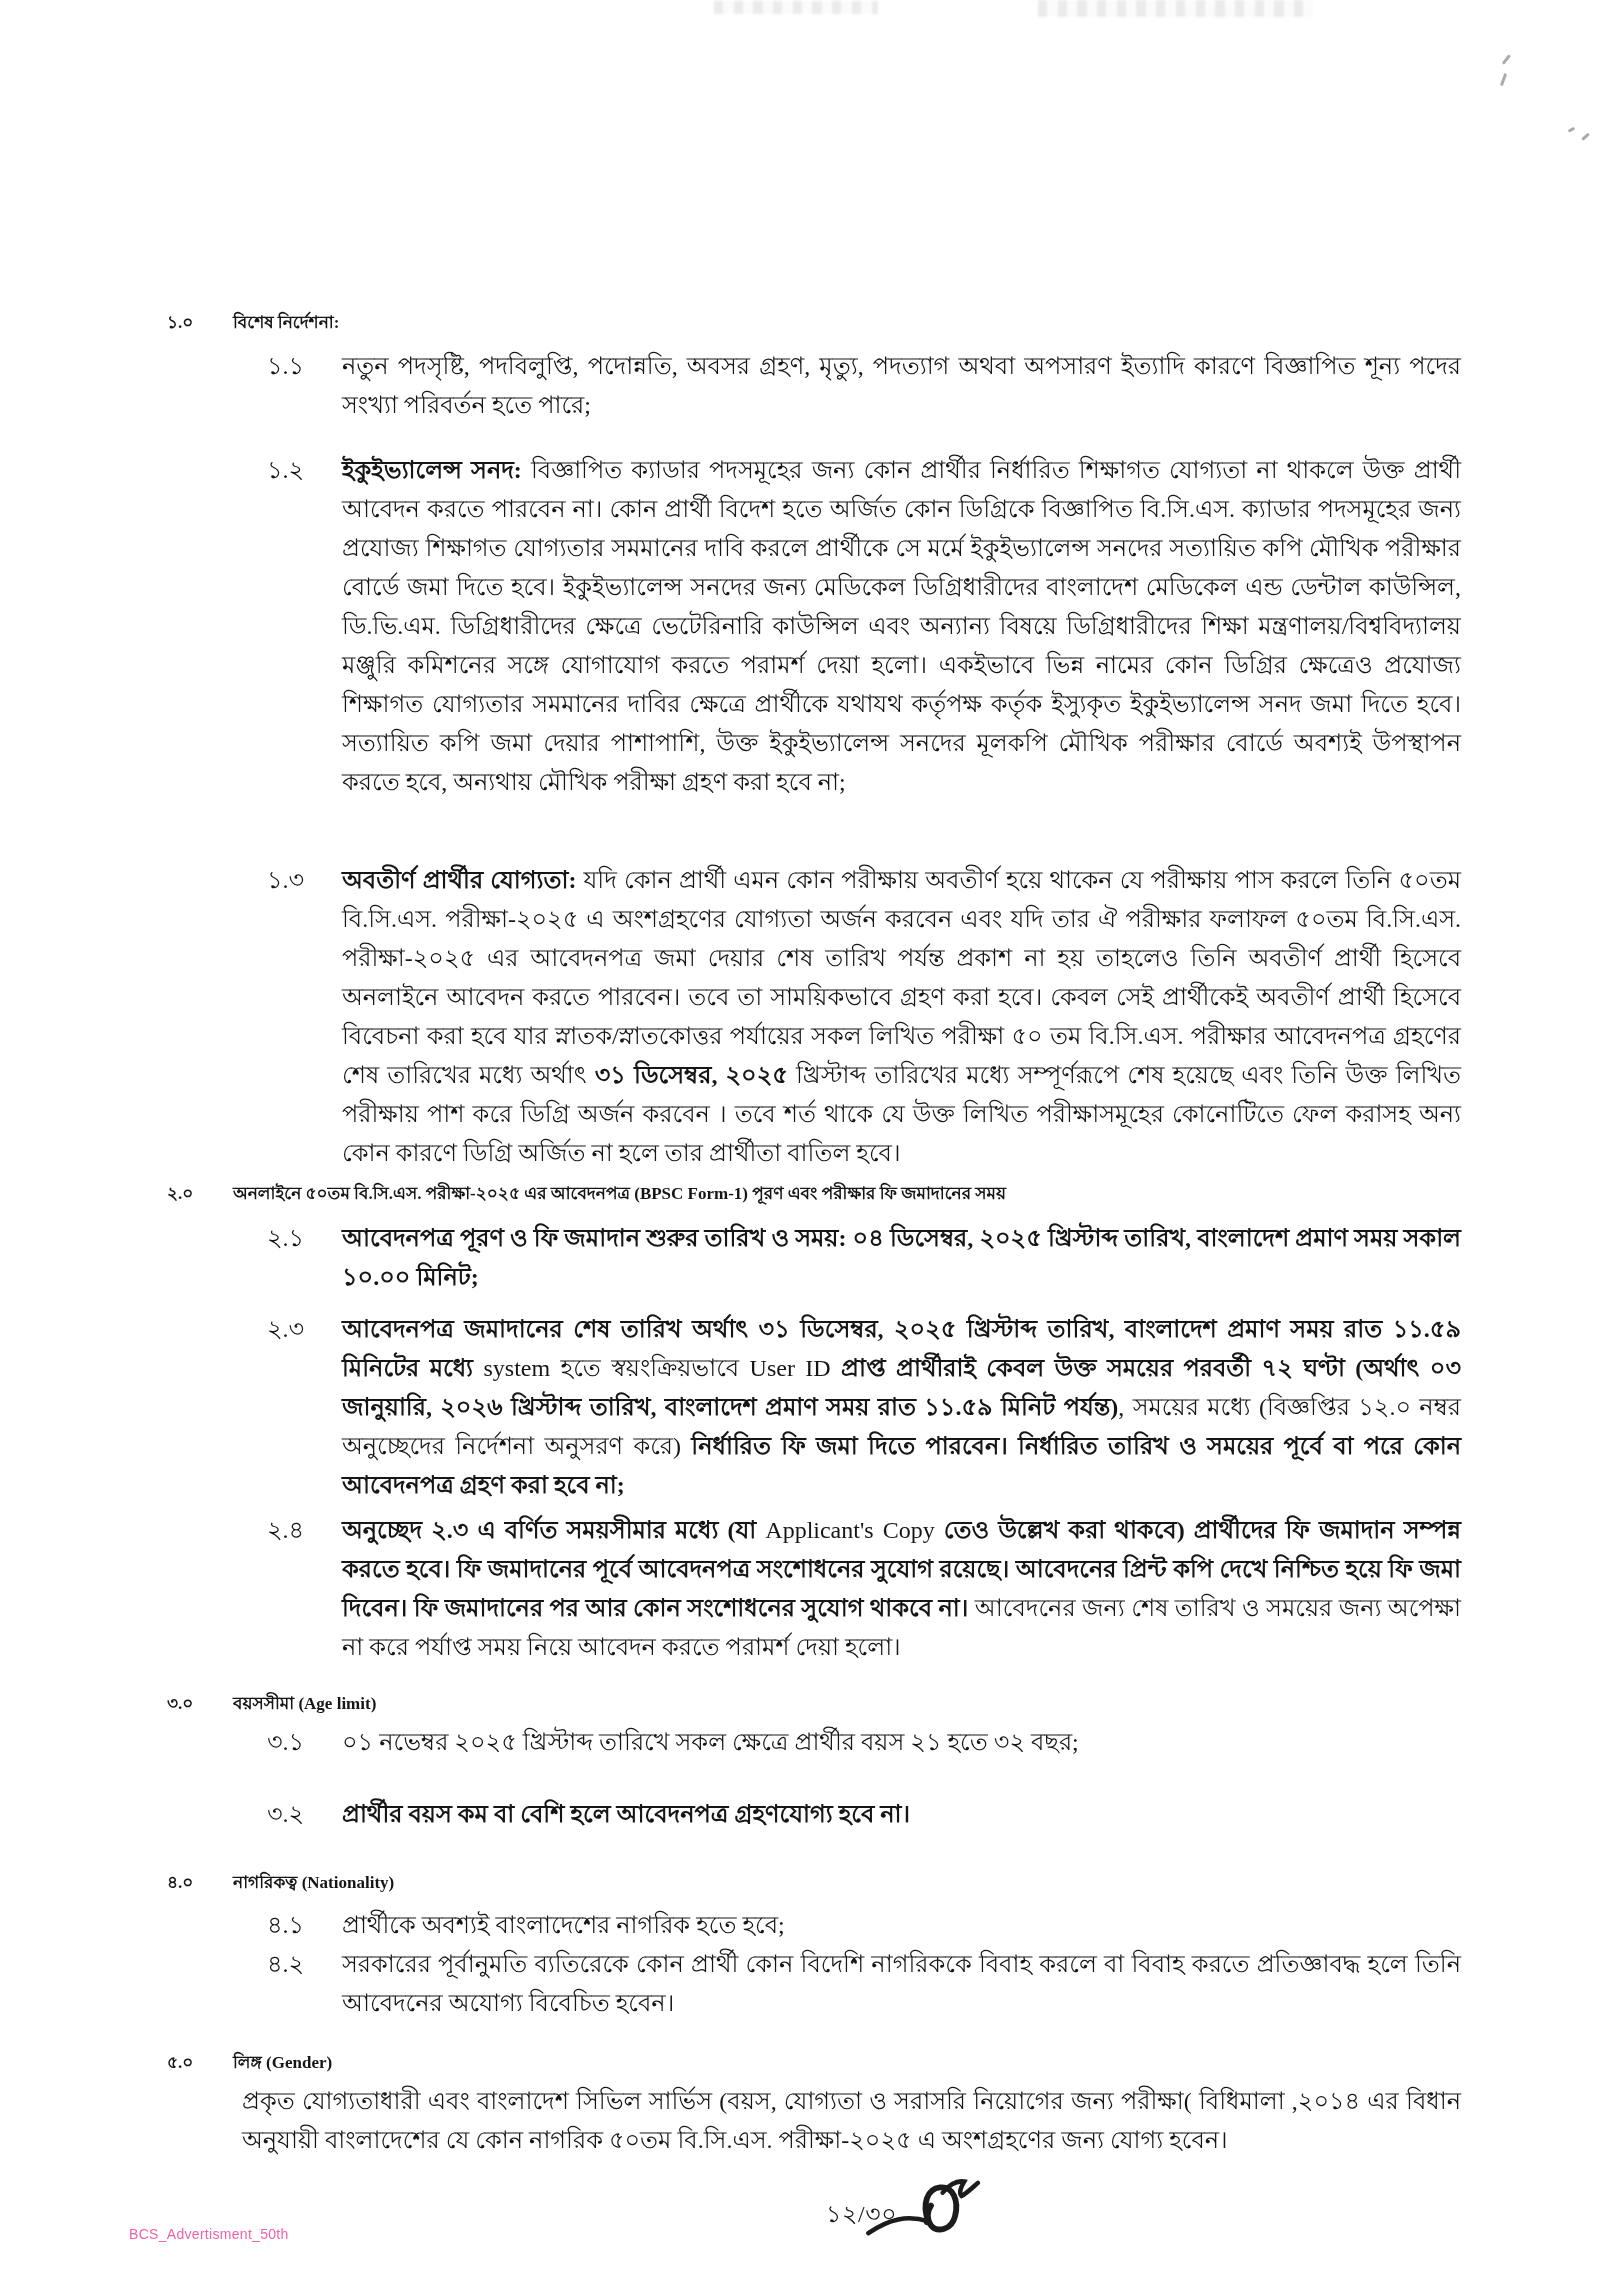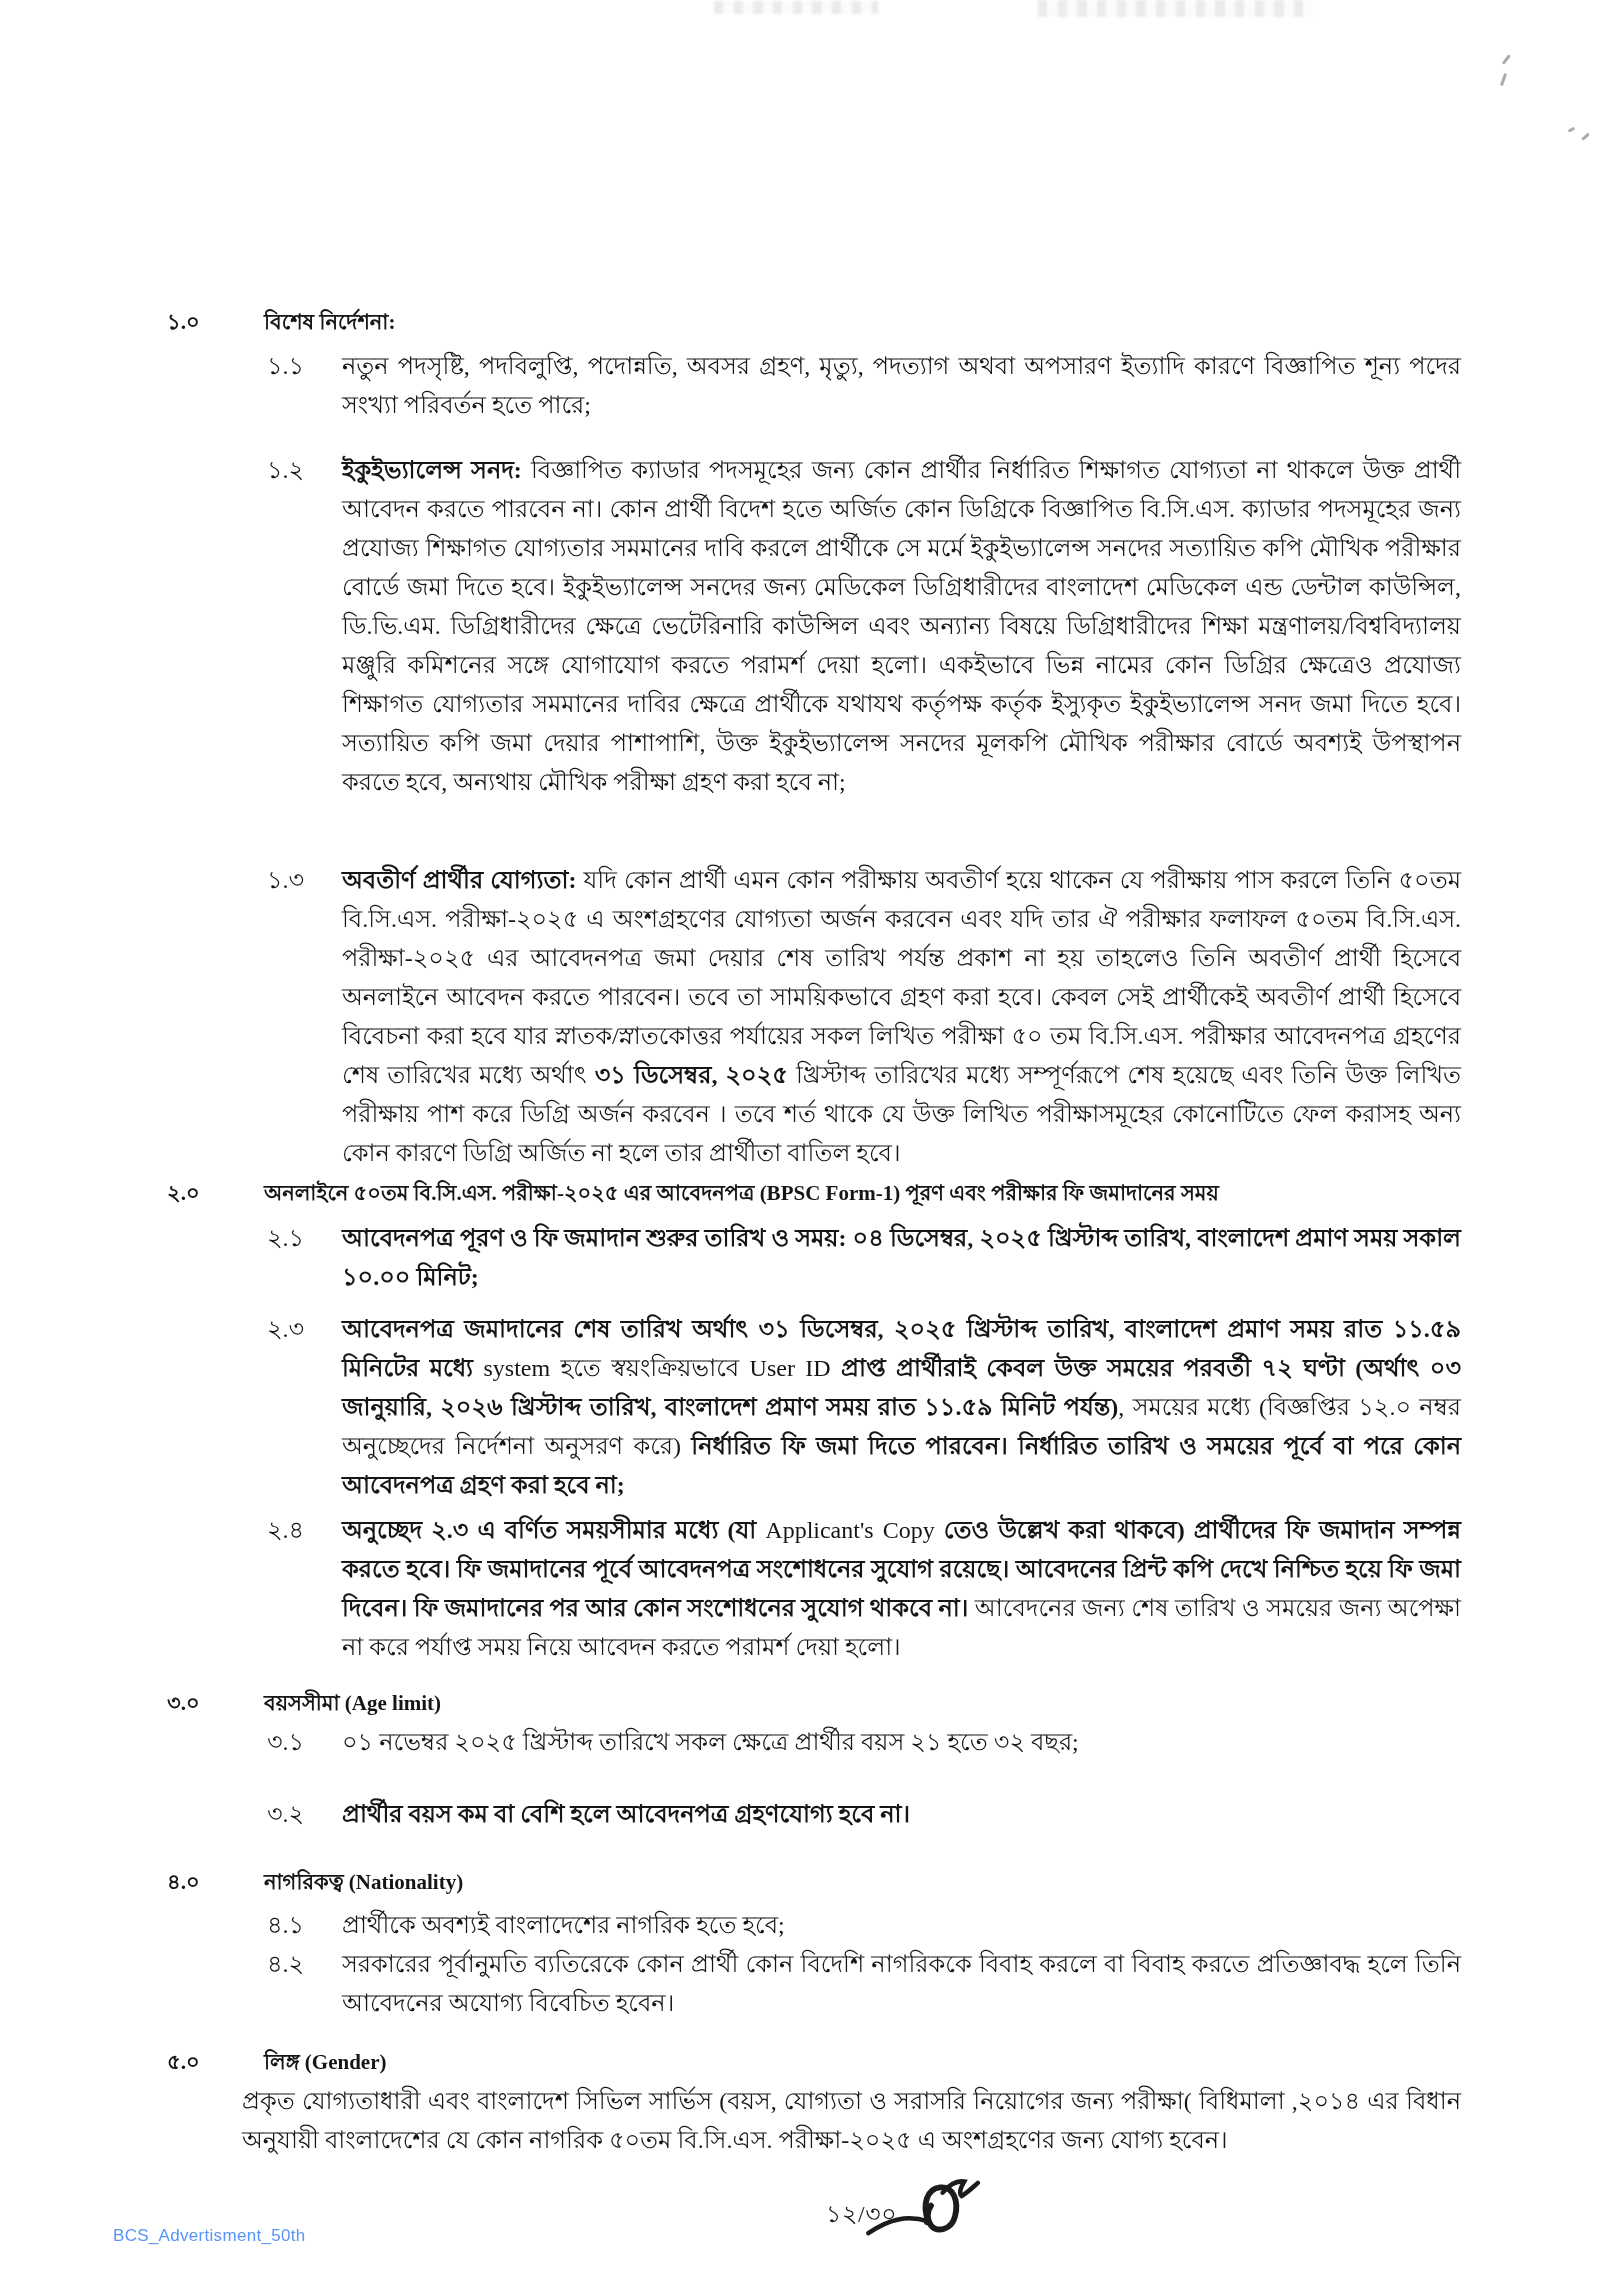--- a/index.html
+++ b/index.html
@@ -39,22 +39,21 @@
     left:167px;
     top:303px;
     width:1294px;
     font-size:24px;
     line-height:39px;
   }
   .section{display:block;}
   .sec-head{
     display:flex;
     font-weight:bold;
-    font-size:21px;
-    gap:31px;
+    font-size:17px;
   }
   .sec-num{flex:0 0 66px;}
   .sec-title{flex:1;}
   .items{margin-left:100px;}
   .item{display:flex;}
   .item-num{flex:0 0 75px;}
   .item-text{flex:1;text-align:justify;}
   .sec-body{margin-left:75px;text-align:justify;}
   .seg{font-weight:normal;}
   .seg.b{font-weight:bold;}
@@ -66,25 +65,25 @@
     font-size:23.6px;
     letter-spacing:0.7px;
   }
   .signature{
     position:absolute;
     left:864px;
     top:2177px;
   }
   .file-label{
     position:absolute;
-    left:113px;
+    left:129px;
     top:2226px;
     font-family:"Liberation Sans","DejaVu Sans",sans-serif;
-    font-size:17px;
-    color:#3b82f6;
+    font-size:14px;
+    color:#ec4899;
     letter-spacing:0.3px;
     opacity:.85;
   }
 </style>
 </head>
 <body>
 
 <div class="page">
 
   <div class="smudge smudge-1"></div>

